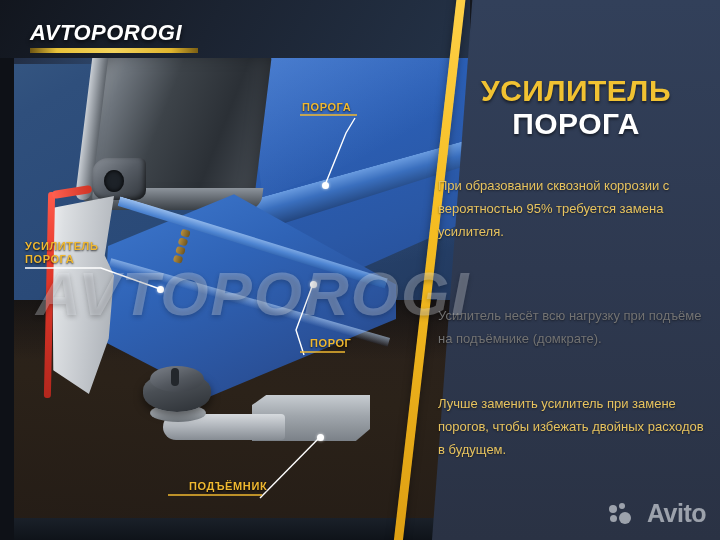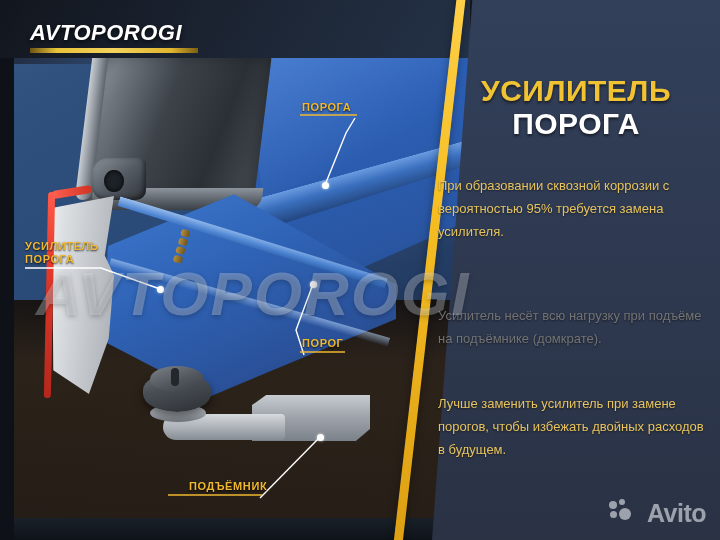--- a/index.html
+++ b/index.html
@@ -225,21 +225,21 @@
   .logo-text{
     font-size:22px;font-weight:bold;font-style:italic;letter-spacing:.5px;
     color:#ffffff;text-shadow:0 2px 4px rgba(0,0,0,.75);
   }
   .logo-bar{
     margin-top:2px;height:5px;width:168px;
     background:linear-gradient(90deg,#6d5411 0%,#e8c23a 16%,#f3d35c 50%,#e0b52e 84%,#7a5e13 100%);
   }
 
   
-  .avito{position:absolute;right:14px;bottom:12px;display:flex;align-items:flex-start;gap:12px;opacity:.62;}
+  .avito{position:absolute;right:14px;bottom:12px;display:flex;align-items:center;gap:12px;opacity:.62;}
   .avito-dots{position:relative;width:26px;height:22px;}
   .avito-dots i{position:absolute;border-radius:50%;background:#e3e7ec;display:block;}
   .avito-dots i:nth-child(1){left:0;top:2px;width:8px;height:8px;}
   .avito-dots i:nth-child(2){left:10px;top:0;width:6px;height:6px;}
   .avito-dots i:nth-child(3){left:1px;top:12px;width:7px;height:7px;}
   .avito-dots i:nth-child(4){left:10px;top:9px;width:12px;height:12px;}
   .avito-text{font-size:25px;font-weight:bold;color:#e3e7ec;letter-spacing:-.5px;}
 </style>
 </head>
 <body>
@@ -308,21 +308,21 @@
   </svg>
 
   <div class="dot" style="left:322px;top:182px;"></div>
   <div class="dot" style="left:157px;top:286px;"></div>
   <div class="dot" style="left:310px;top:281px;"></div>
   <div class="dot" style="left:317px;top:434px;"></div>
 
   <div class="callout" style="left:302px;top:101px;">ПОРОГА</div>
   <div class="callout" style="left:25px;top:240px;">УСИЛИТЕЛЬ
 ПОРОГА</div>
-  <div class="callout" style="left:302px;top:337px;">ПОРОГ</div>
+  <div class="callout" style="left:310px;top:337px;">ПОРОГ</div>
   <div class="callout" style="left:169px;top:480px;margin-left:20px;">ПОДЪЁМНИК</div>
 
   <div class="right-overlay"></div>
   <div class="divider"></div>
 
   <div class="title">
     <span class="l1">УСИЛИТЕЛЬ</span>
     <span class="l2">ПОРОГА</span>
   </div>
 

